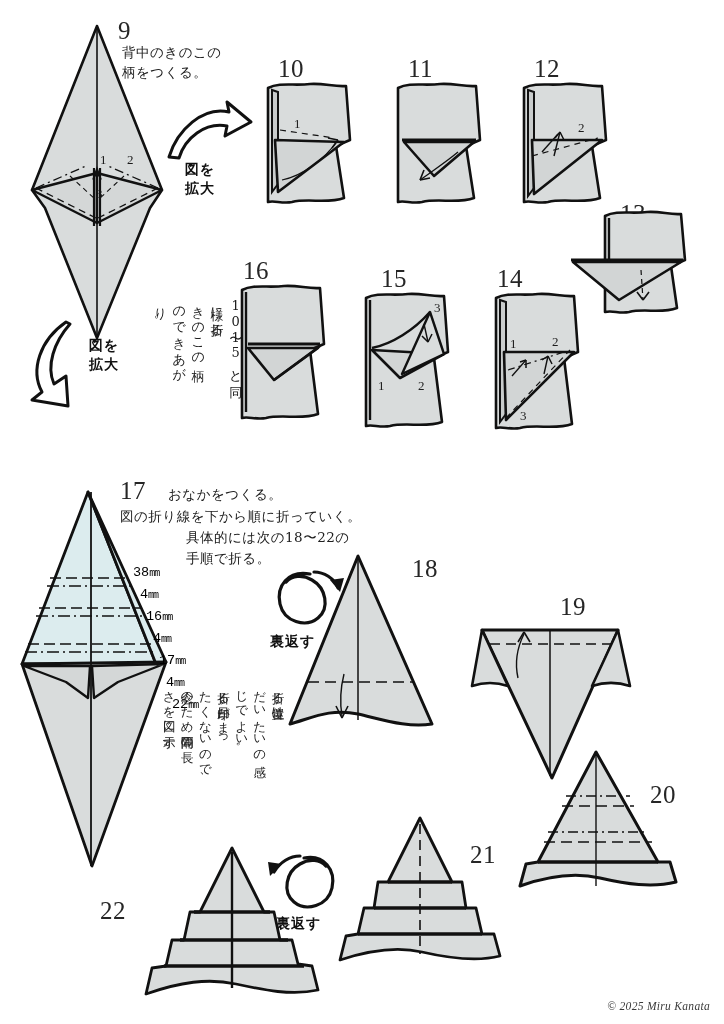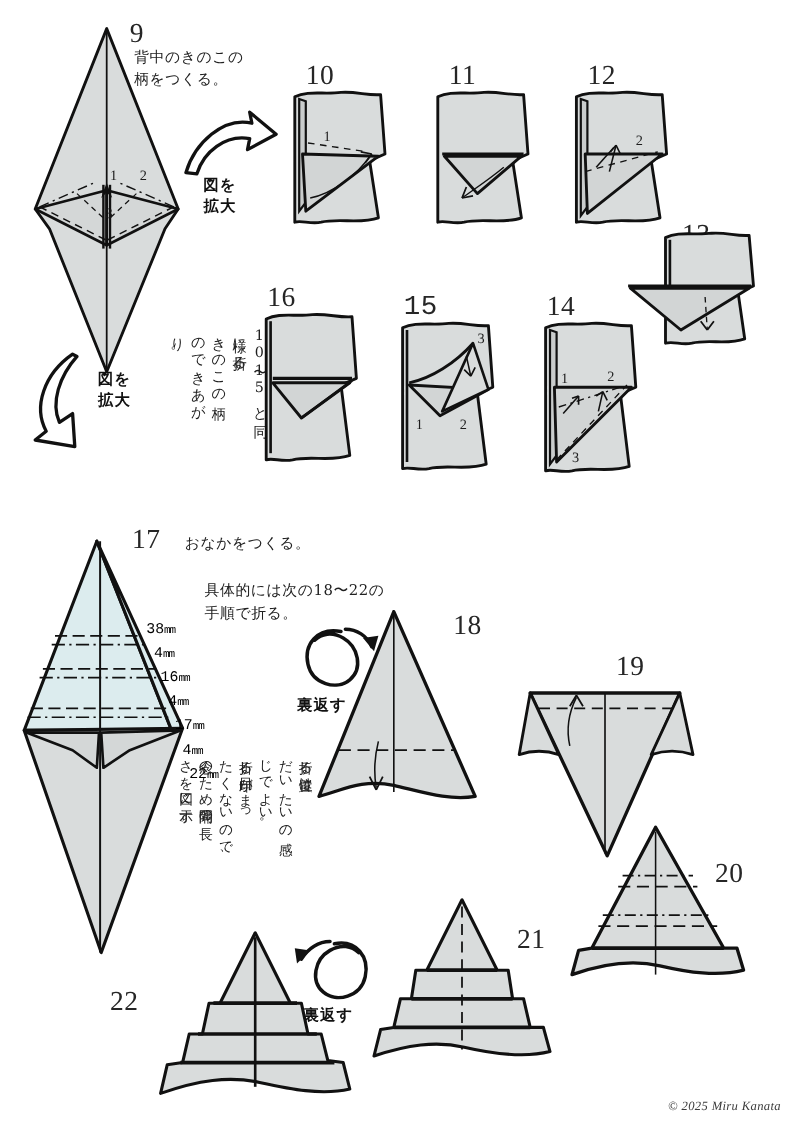--- a/index.html
+++ b/index.html
@@ -172,21 +172,21 @@
   <div class="abs" style="left:232px;top:282px;">
     <svg width="100" height="145" viewBox="0 0 100 145">
       <path d="M10,8 C22,2 36,6 52,4 C66,3 76,7 88,6 L92,62 L78,68 L86,132 C70,138 50,132 34,136 C24,138 16,134 10,136 Z" fill="#d9dcdc" stroke="#111" stroke-width="2.6" stroke-linejoin="round"></path>
       <path d="M14,10 L14,130" stroke="#111" stroke-width="2.4"></path>
       <path d="M16,62 L88,62" stroke="#111" stroke-width="3"></path>
       <path d="M16,66 L86,66 L42,98 Z" fill="#d2d5d5" stroke="#111" stroke-width="2.6" stroke-linejoin="round"></path>
       <path d="M42,98 L88,64" stroke="#111" stroke-width="2.4" fill="none"></path>
     </svg>
   </div>
 
-  <div class="abs step-num" style="left:367px;top:266px;font-family:Liberation Mono, monospace;">15</div>
+  <div class="abs step-num" style="left:381px;top:266px;">15</div>
   <div class="abs" style="left:356px;top:290px;">
     <svg width="105" height="145" viewBox="0 0 105 145">
       <path d="M10,8 C22,2 36,6 52,4 C66,3 76,7 88,6 L92,62 L78,68 L86,132 C70,138 50,132 34,136 C24,138 16,134 10,136 Z" fill="#d9dcdc" stroke="#111" stroke-width="2.6" stroke-linejoin="round"></path>
       <path d="M14,10 L14,130" stroke="#111" stroke-width="2.4"></path>
       <path d="M16,60 L88,64 L44,88 Z" fill="#d2d5d5" stroke="#111" stroke-width="2.6" stroke-linejoin="round"></path>
       <path d="M16,58 C36,54 58,40 74,22" stroke="#111" stroke-width="2.6" fill="none"></path>
       <path d="M74,22 L88,64 L46,84 Z" fill="#dadddd" stroke="#111" stroke-width="2.4" stroke-linejoin="round"></path>
       <path d="M68,34 L72,52" stroke="#111" stroke-width="1.4" fill="none"></path>
       <path d="M72,52 L66,46 M72,52 L76,44" stroke="#111" stroke-width="1.5" fill="none"></path>
       <text class="fignum" x="22" y="100">1</text>
@@ -208,20 +208,21 @@
       <path d="M58,84 L62,66" stroke="#111" stroke-width="1.4" fill="none"></path>
       <path d="M62,66 L56,70 M62,66 L66,74" stroke="#111" stroke-width="1.5" fill="none"></path>
       <text class="fignum" x="24" y="58">1</text>
       <text class="fignum" x="66" y="56">2</text>
       <text class="fignum" x="34" y="130">3</text>
     </svg>
   </div>
 
   <div class="abs step-num" style="left:120px;top:478px;">17</div>
   <div class="abs jp jp-head" style="left:168px;top:484px;">おなかをつくる。</div>
+  <div class="abs jp jp-head" style="left:120px;top:506px;">図の折り線を下から順に折っていく。</div>
   <div class="abs jp jp-head" style="left:186px;top:527px;">具体的には次の18〜22の</div>
   <div class="abs jp jp-head" style="left:186px;top:548px;">手順で折る。</div>
 
   <div class="abs" style="left:14px;top:486px;">
     <svg width="180" height="390" viewBox="0 0 180 390">
 
       <path d="M74,6 L8,178 L142,178 Z" fill="#dcecee" stroke="#111" stroke-width="2.8" stroke-linejoin="round"></path>
 
       <path d="M74,6 L152,176 L142,178 Z" fill="#dcecee" stroke="#111" stroke-width="2.8" stroke-linejoin="round"></path>
 

